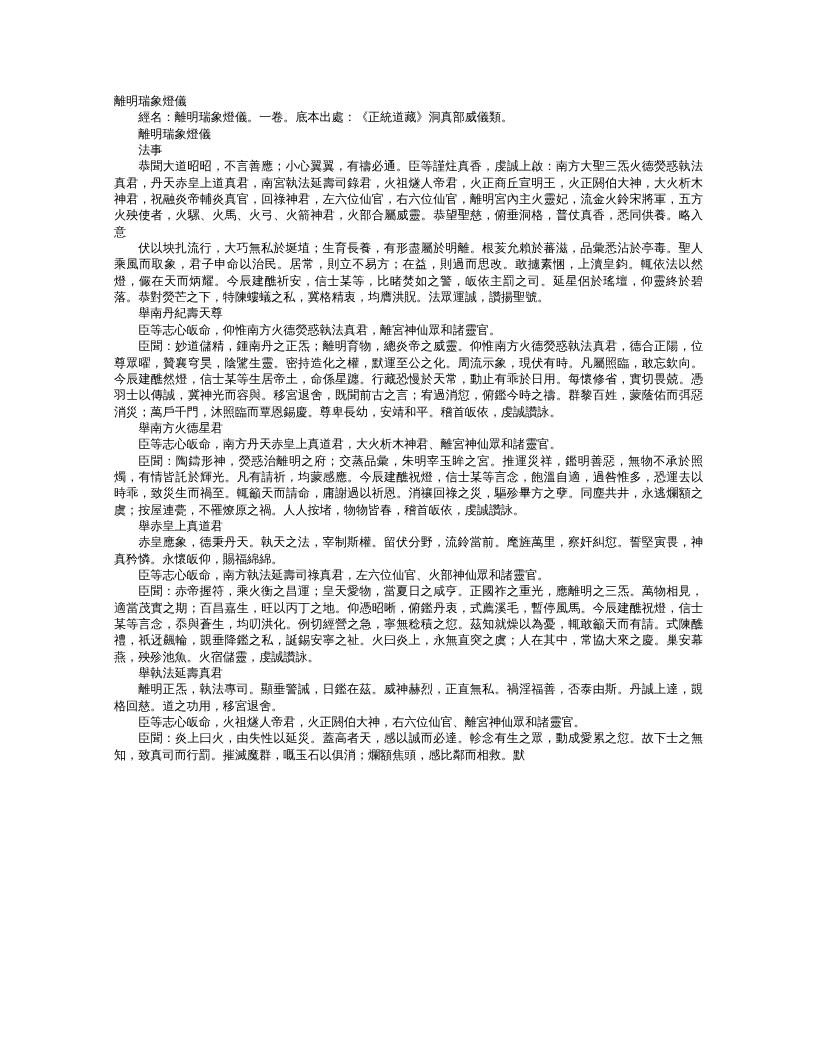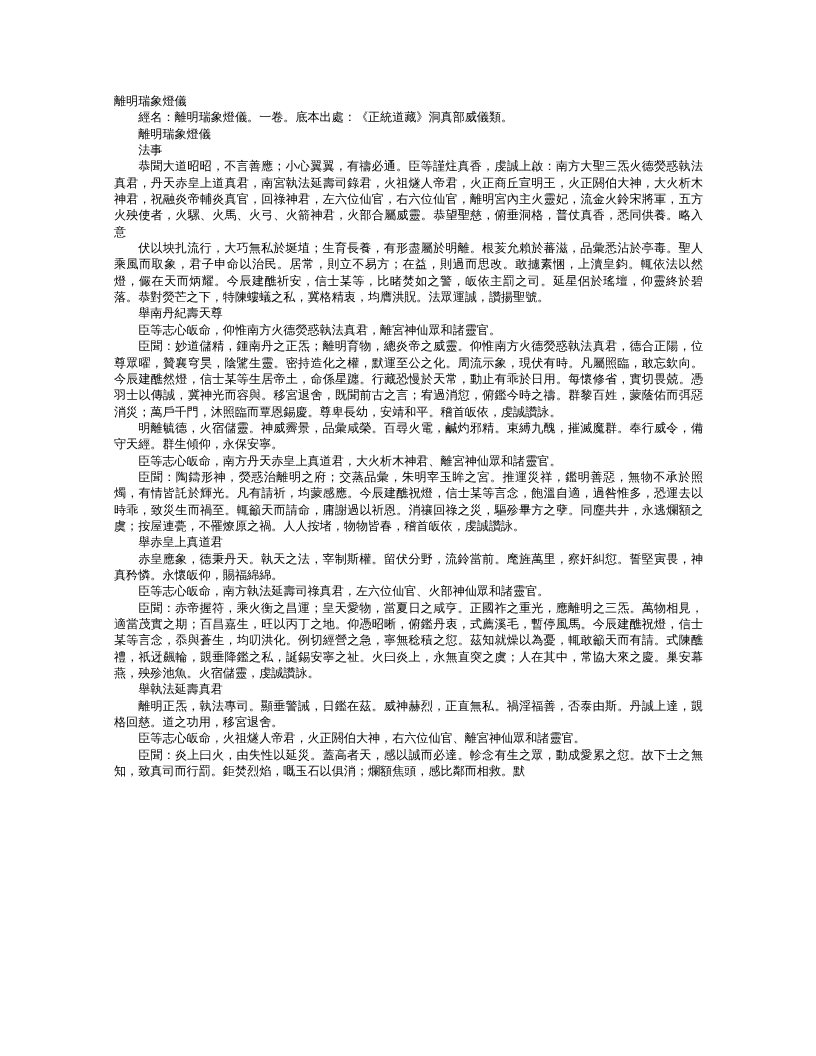--- a/index.html
+++ b/index.html
@@ -51,25 +51,25 @@
   <div class="text-body">
     <p class="para noindent">離明瑞象燈儀</p>
     <p class="para indent">經名：離明瑞象燈儀。一卷。底本出處：《正統道藏》洞真部威儀類。</p>
     <p class="para indent">離明瑞象燈儀</p>
     <p class="para indent">法事</p>
     <p class="para indent">恭聞大道昭昭，不言善應；小心翼翼，有禱必通。臣等謹炷真香，虔誠上啟：南方大聖三炁火德熒惑執法真君，丹天赤皇上道真君，南宮執法延壽司錄君，火祖燧人帝君，火正商丘宣明王，火正閼伯大神，大火析木神君，祝融炎帝輔炎真官，回祿神君，左六位仙官，右六位仙官，離明宮內主火靈妃，流金火鈴宋將軍，五方火殃使者，火騾、火馬、火弓、火箭神君，火部合屬威靈。恭望聖慈，俯垂洞格，普仗真香，悉同供養。略入意</p>
     <p class="para indent">伏以坱扎流行，大巧無私於埏埴；生育長養，有形盡屬於明離。根荄允賴於蕃滋，品彙悉沾於亭毒。聖人乘風而取象，君子申命以治民。居常，則立不易方；在益，則過而思改。敢攄素悃，上瀆皇鈞。輒依法以然燈，儼在天而炳耀。今辰建醮祈安，信士某等，比睹焚如之警，皈依主罰之司。延星侶於瑤壇，仰靈終於碧落。恭對熒芒之下，特陳螻蟻之私，冀格精衷，均膺洪貺。法眾運誠，讚揚聖號。</p>
     <p class="para indent">舉南丹紀壽天尊</p>
     <p class="para indent">臣等志心皈命，仰惟南方火德熒惑執法真君，離宮神仙眾和諸靈官。</p>
     <p class="para indent">臣聞：妙道儲精，鍾南丹之正炁；離明育物，總炎帝之威靈。仰惟南方火德熒惑執法真君，德合正陽，位尊眾曜，贊襄穹昊，陰騭生靈。密持造化之權，默運至公之化。周流示象，現伏有時。凡屬照臨，敢忘欽向。今辰建醮然燈，信士某等生居帝土，命係星躔。行藏恐慢於天常，動止有乖於日用。每懷修省，實切畏兢。憑羽士以傳誠，冀神光而容與。移宮退舍，既聞前古之言；宥過消愆，俯鑑今時之禱。群黎百姓，蒙蔭佑而弭惡消災；萬戶千門，沐照臨而覃恩錫慶。尊卑長幼，安靖和平。稽首皈依，虔誠讚詠。</p>
-    <p class="para indent">明離毓德，火宿儲靈。神威霽景，品彙咸榮。百尋火電，鹹灼邪精。束縛九醜，摧滅魔群。奉行威令，備守天經。群生傾仰，永保安寧。</p>
+    <p class="para indent">舉南方火德星君</p>
     <p class="para indent">臣等志心皈命，南方丹天赤皇上真道君，大火析木神君、離宮神仙眾和諸靈官。</p>
     <p class="para indent">臣聞：陶鑄形神，熒惑治離明之府；交蒸品彙，朱明宰玉眸之宮。推運災祥，鑑明善惡，無物不承於照燭，有情皆託於輝光。凡有請祈，均蒙感應。今辰建醮祝燈，信士某等言念，飽溫自適，過咎惟多，恐運去以時乖，致災生而禍至。輒籲天而請命，庸謝過以祈恩。消禳回祿之災，驅殄畢方之孽。同塵共井，永逃爛額之虞；按屋連甍，不罹燎原之禍。人人按堵，物物皆春，稽首皈依，虔誠讚詠。</p>
     <p class="para indent">舉赤皇上真道君</p>
     <p class="para indent">赤皇應象，德秉丹天。執天之法，宰制斯權。留伏分野，流鈴當前。麾旌萬里，察奸糾愆。誓堅寅畏，神真矜憐。永懷皈仰，賜福綿綿。</p>
     <p class="para indent">臣等志心皈命，南方執法延壽司祿真君，左六位仙官、火部神仙眾和諸靈官。</p>
     <p class="para indent">臣聞：赤帝握符，乘火衡之昌運；皇天愛物，當夏日之咸亨。正國祚之重光，應離明之三炁。萬物相見，適當茂實之期；百昌嘉生，旺以丙丁之地。仰憑昭晰，俯鑑丹衷，式薦溪毛，暫停風馬。今辰建醮祝燈，信士某等言念，忝與蒼生，均叨洪化。例切經營之急，寧無稔積之愆。茲知就燥以為憂，輒敢籲天而有請。式陳醮禮，祇迓飆輪，覬垂降鑑之私，誕錫安寧之祉。火曰炎上，永無直突之虞；人在其中，常協大來之慶。巢安幕燕，殃殄池魚。火宿儲靈，虔誠讚詠。</p>
     <p class="para indent">舉執法延壽真君</p>
     <p class="para indent">離明正炁，執法專司。顯垂警誡，日鑑在茲。威神赫烈，正直無私。禍淫福善，否泰由斯。丹誠上達，覬格回慈。道之功用，移宮退舍。</p>
     <p class="para indent">臣等志心皈命，火祖燧人帝君，火正閼伯大神，右六位仙官、離宮神仙眾和諸靈官。</p>
-    <p class="para indent">臣聞：炎上曰火，由失性以延災。蓋高者天，感以誠而必達。軫念有生之眾，動成愛累之愆。故下士之無知，致真司而行罰。鉅焚烈焰，嘅玉石以俱消；爛額焦頭，感比鄰而相救。默</p>
+    <p class="para indent">臣聞：炎上曰火，由失性以延災。蓋高者天，感以誠而必達。軫念有生之眾，動成愛累之愆。故下士之無知，致真司而行罰。摧滅魔群，嘅玉石以俱消；爛額焦頭，感比鄰而相救。默</p>
   </div>
 </div>
 
 </body></html>

